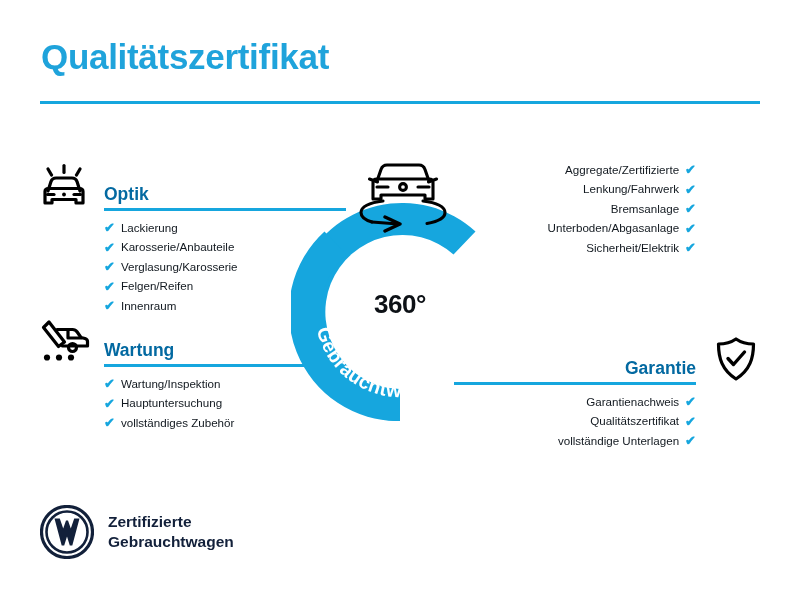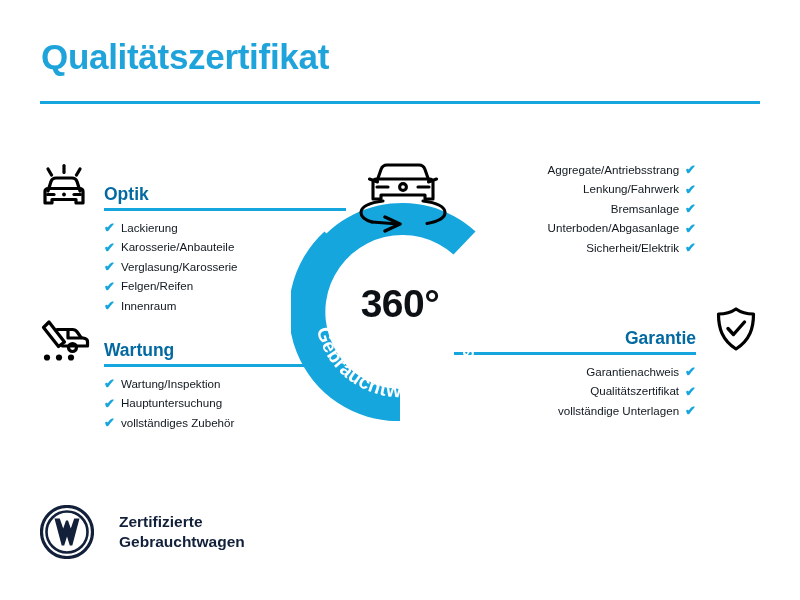--- a/index.html
+++ b/index.html
@@ -48,21 +48,21 @@
   .col {
     position: absolute;
     width: 310px;
   }
   .col-left  { left: 36px; }
   .col-right { left: 454px; }
 
   .sec-optik    { top: 160px; }
   .sec-wartung  { top: 316px; }
   .sec-technik  { top: 160px; }
-  .sec-garantie { top: 304px; }
+  .sec-garantie { top: 334px; }
 
   .sec-head {
     position: relative;
     height: 58px;
   }
   .sec-title {
     position: absolute;
     bottom: 13px;
     font-size: 17.5px;
     font-weight: bold;
@@ -135,21 +135,21 @@
     left: 0;
     top: 0;
     width: 218px;
     height: 218px;
     display: flex;
     align-items: center;
     justify-content: center;
     pointer-events: none;
   }
   .badge-center span {
-    font-size: 39px;
+    font-size: 26px;
     font-weight: bold;
     color: #0d1116;
     letter-spacing: -0.5px;
     transform: translateY(-8px);
   }
 
   .badge-car {
     position: absolute;
     left: 355px;
     top: 157px;
@@ -158,21 +158,20 @@
   }
   .badge-car svg { display: block; width: 100%; height: 100%; }
 
   
   .footer {
     position: absolute;
     left: 40px;
     top: 505px;
     display: flex;
     align-items: center;
-    gap: 11px;
   }
   .vw-logo { width: 54px; height: 54px; flex: 0 0 auto; }
   .vw-logo svg { display: block; width: 100%; height: 100%; }
   .footer-text {
     margin-left: 14px;
     font-size: 15.5px;
     font-weight: bold;
     line-height: 1.28;
     color: #12203A;
     white-space: nowrap;
@@ -224,21 +223,21 @@
         <span class="chk">✔</span>
         <span>Innenraum</span>
       </li>
     </ul>
   </div>
 
   <div class="col col-right sec-technik">
     <ul class="check-list">
       <li>
         <span class="chk">✔</span>
-        <span>Aggregate/Antriebsstrang</span>
+        <span>Aggregate/Zertifizierte</span>
       </li>
       <li>
         <span class="chk">✔</span>
         <span>Lenkung/Fahrwerk</span>
       </li>
       <li>
         <span class="chk">✔</span>
         <span>Bremsanlage</span>
       </li>
       <li>

